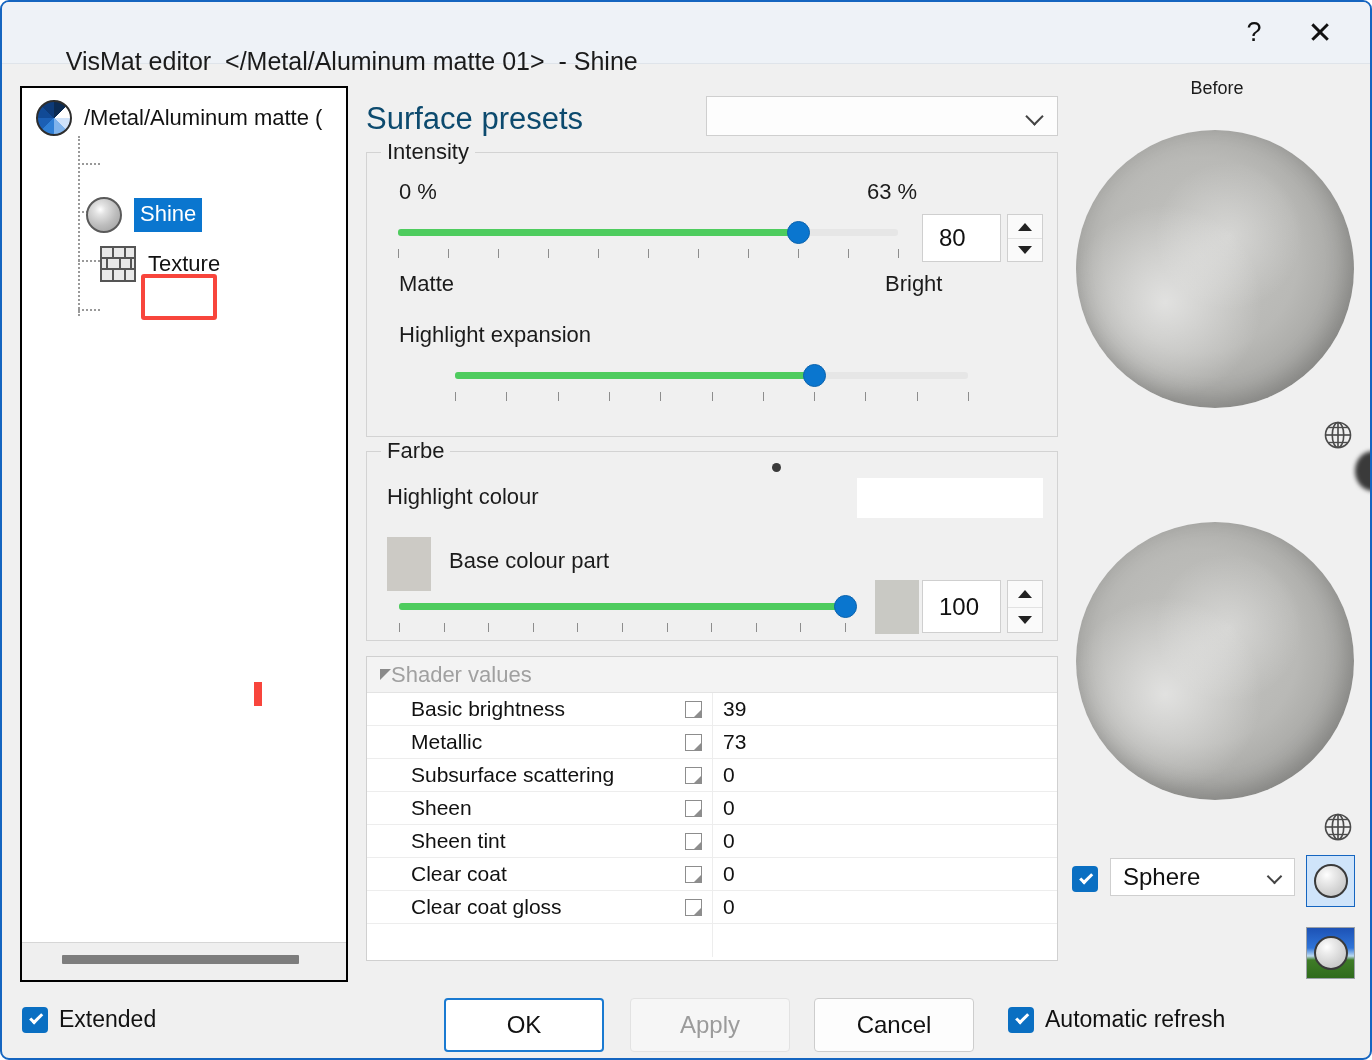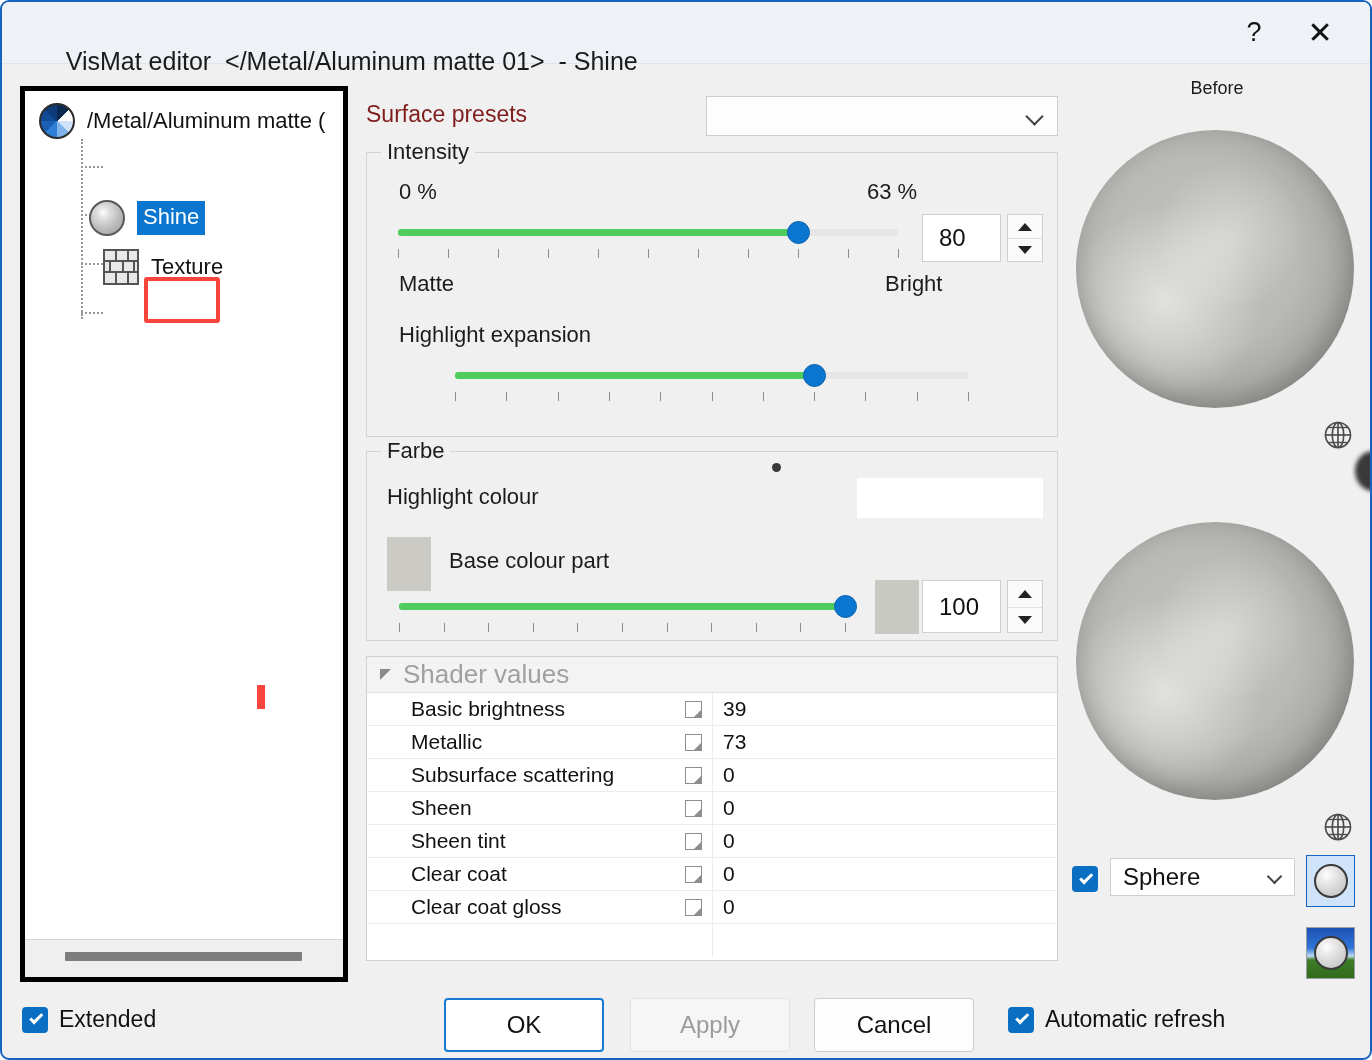--- a/index.html
+++ b/index.html
@@ -38,21 +38,21 @@
     cursor: default;
   }
   #help-btn { right: 92px; }
   #close-btn { right: 26px; font-size: 30px; font-weight: 300; }
 
   
   #tree-panel {
     position: absolute; left: 18px; top: 84px;
     width: 328px; height: 896px;
     background: #ffffff;
-    border: 5px solid #000000;
+    border: 2px solid #000000;
     overflow: hidden;
   }
   .tree-row {
     position: absolute; left: 0;
     height: 44px;
     display: flex; align-items: center;
     white-space: nowrap;
   }
   .tree-label {
     font-size: 22px; color: #111; margin-left: 12px;
@@ -127,21 +127,21 @@
   
   #center {
     position: absolute; left: 362px; top: 84px;
     width: 700px; height: 896px;
   }
   #presets-row {
     position: absolute; left: 0; top: 10px; width: 700px; height: 42px;
   }
   #presets-label {
     position: absolute; left: 2px; top: 5px;
-    font-size: 23px; color: #7f1d1d;
+    font-size: 31px; color: #0c4a6e;
   }
   #presets-combo {
     position: absolute; left: 342px; top: 0;
     width: 352px; height: 40px;
     background: #fdfdfd; border: 1px solid #cfcfcf;
   }
   #presets-combo .chev {
     position: absolute; right: 16px; top: 13px;
     width: 13px; height: 13px;
     border-right: 2px solid #444; border-bottom: 2px solid #444;
@@ -229,21 +229,21 @@
     position: absolute; left: 0; top: 0; width: 100%; height: 36px;
     background: #f3f3f3; border-bottom: 1px solid #e3e3e3;
     display: flex; align-items: center;
   }
   #shader-head .caret {
     width: 0; height: 0; margin-left: 13px;
     border-top: 11px solid #8a8a8a;
     border-right: 11px solid transparent;
   }
   #shader-head .htxt {
-    margin-left: 12px; font-size: 26px; color: #a0a0a0;
+    margin-left: 0; font-size: 22px; color: #a0a0a0;
   }
   .srow {
     position: absolute; left: 0; width: 100%; height: 33px;
     display: flex; align-items: center;
     border-bottom: 1px solid #ededed;
   }
   .srow .sname {
     position: absolute; left: 44px; font-size: 21px; color: #111;
   }
   .srow .sbox {

